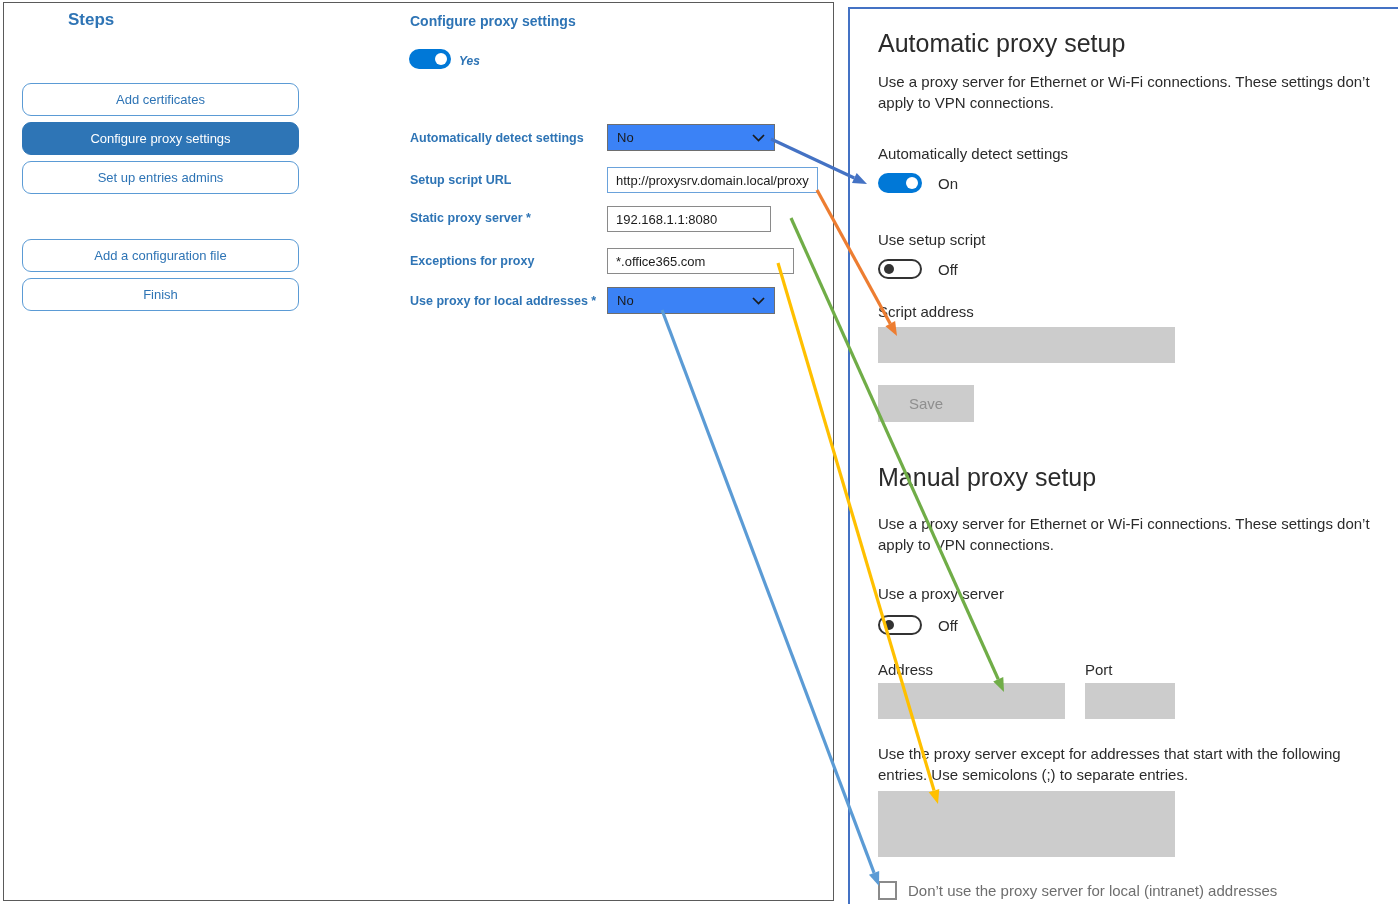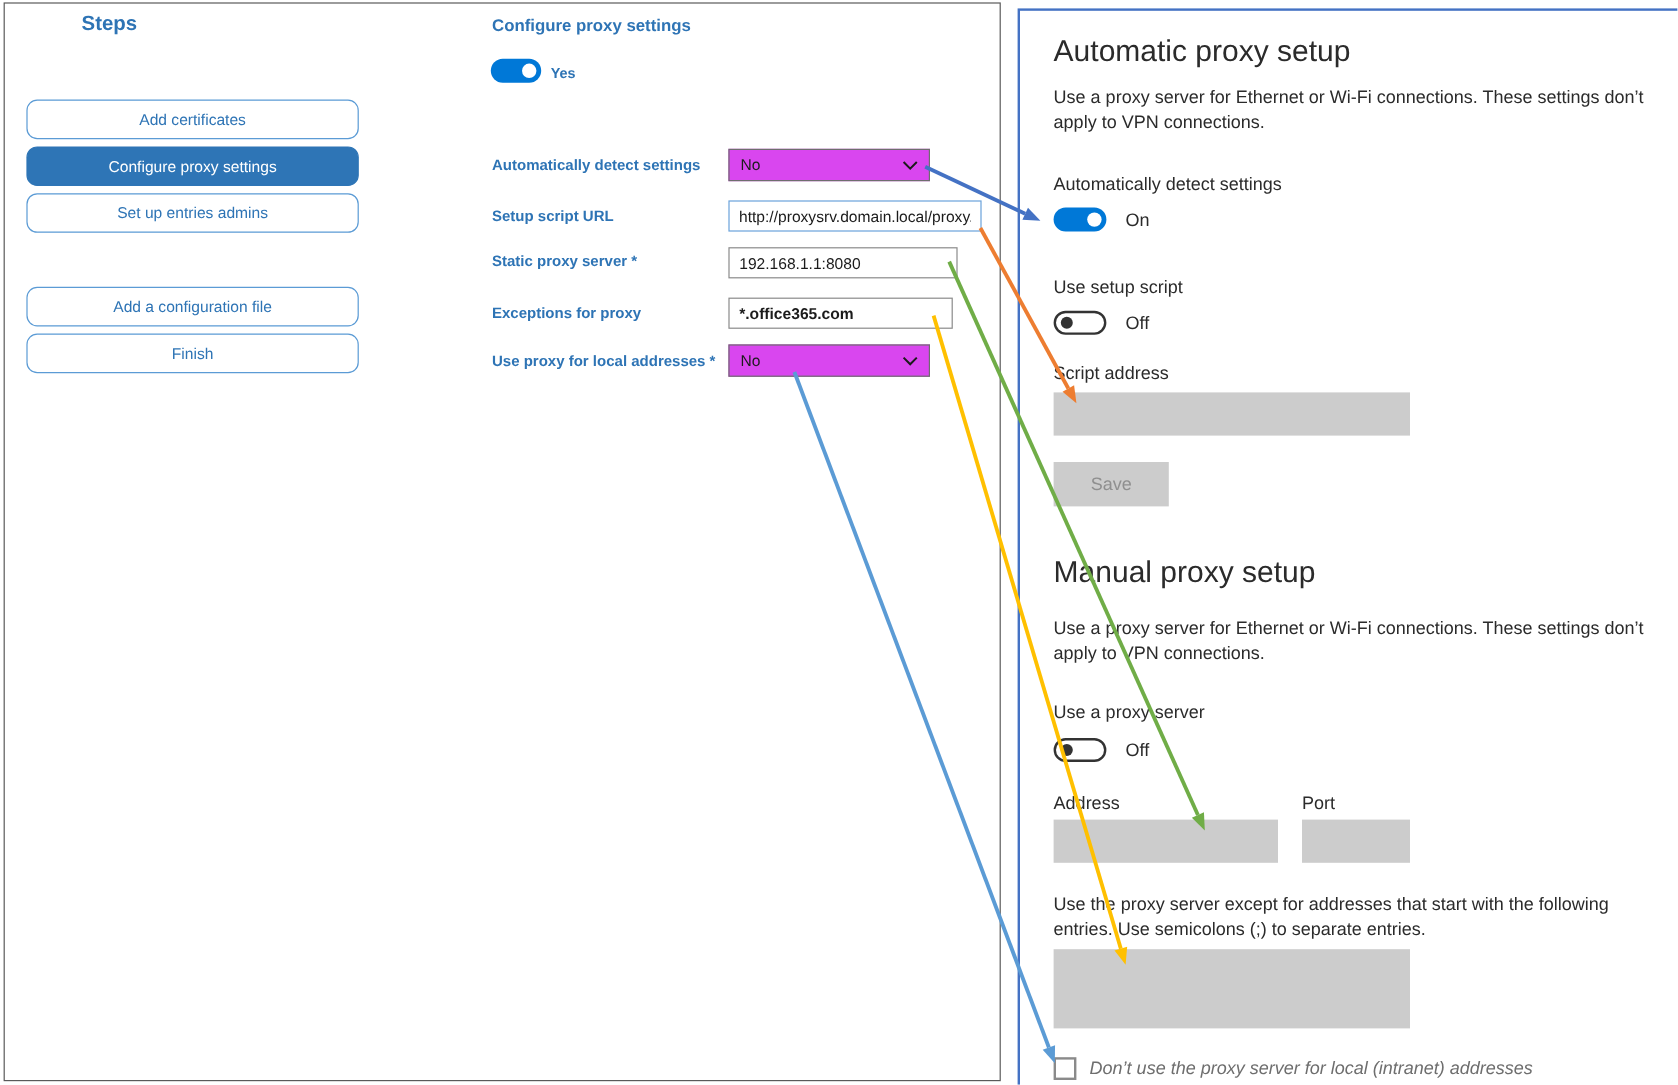--- a/index.html
+++ b/index.html
@@ -31,25 +31,25 @@
     position:absolute;left:410px;top:13px;font-size:14px;font-weight:700;color:#2E74B5;
   }
   .toggle{position:relative;border-radius:11px;}
   .toggle .knob{position:absolute;border-radius:50%;}
   .toggle.on{background:#0078D7;}
   .toggle.on .knob{background:#fff;right:4px;top:4px;width:12px;height:12px;}
   .toggle.off{background:#fff;border:2px solid #333;}
   .toggle.off .knob{background:#333;left:4px;top:3px;width:10px;height:10px;}
   .yes-toggle{position:absolute;left:409px;top:49px;width:42px;height:20px;cursor:pointer;}
   .yes-toggle .knob{width:12px;height:12px;right:4px;top:4px;}
-  .yes-label{position:absolute;left:459px;top:54px;font-size:12px;font-weight:700;color:#2E74B5;}
+  .yes-label{position:absolute;left:459px;top:54px;font-size:12px;font-weight:700;color:#2E74B5;font-style:italic;}
   .f-label{position:absolute;left:410px;font-size:12.5px;font-weight:700;color:#2E74B5;}
   .f-select{
     position:absolute;left:607px;width:168px;box-sizing:border-box;height:27px;
-    border:1px solid #6e6e6e;background:#d946ef;display:flex;align-items:center;
+    border:1px solid #6e6e6e;background:#3b82f6;display:flex;align-items:center;
     justify-content:space-between;padding:0 9px;font-size:13px;color:#1b1b1b;cursor:pointer;
   }
   .f-input{
     position:absolute;left:607px;box-sizing:border-box;height:26px;
     border:1px solid #8a8a8a;background:#fff;font-size:13px;color:#1b1b1b;
     padding:0 8px;font-family:"Liberation Sans",sans-serif;
   }
   .f-input.focused{border:1px solid #6AA2DB;}
   
   .settings-panel{
@@ -61,21 +61,21 @@
   .sp-label{position:absolute;left:28px;font-size:15px;color:#2b2b2b;}
   .sp-toggle-row{position:absolute;left:28px;display:flex;align-items:center;gap:16px;}
   .sp-toggle-row .t-on{width:44px;height:20px;cursor:pointer;}
   .sp-toggle-row .t-off{width:40px;height:16px;cursor:pointer;}
   .t-state{font-size:15px;color:#2b2b2b;}
   .gray-field{position:absolute;background:#cccccc;border:none;}
   .save-btn{
     position:absolute;left:28px;width:96px;height:37px;background:#cccccc;color:#8f8f8f;
     font-size:15px;display:flex;align-items:center;justify-content:center;cursor:default;
   }
-  .cb-row{position:absolute;left:28px;display:flex;align-items:center;gap:11px;font-style:italic;}
+  .cb-row{position:absolute;left:28px;display:flex;align-items:center;gap:11px;}
   .cb-box{width:19px;height:19px;border:2px solid #8a8a8a;background:#fff;box-sizing:border-box;cursor:pointer;}
   .cb-label{font-size:15px;color:#6e6e6e;}
   
   .arrows{position:absolute;left:0;top:0;pointer-events:none;z-index:50;}
   .chev{flex:0 0 auto;}
 </style>
 </head>
 <body>
 
 <div class="canvas">
@@ -111,24 +111,24 @@
     <span>No</span>
     <svg class="chev" width="13" height="8" viewBox="0 0 13 8">
         <path d="M1 1 L6.5 6.5 L12 1" fill="none" stroke="#1b1b1b" stroke-width="1.7"></path>
       </svg>
   </div>
 
   <div class="f-label" style="top:173px">Setup script URL</div>
   <input class="f-input focused" style="top: 167px; width: 211px;" value="http://proxysrv.domain.local/proxy.pa">
 
   <div class="f-label" style="top:211px">Static proxy server *</div>
-  <input class="f-input" style="top: 206px; width: 191px;" value="192.168.1.1:8080">
+  <input class="f-input" style="top: 206px; width: 164px;" value="192.168.1.1:8080">
 
   <div class="f-label" style="top:254px">Exceptions for proxy</div>
-  <input class="f-input" style="top: 248px; width: 187px; font-weight: bold;" value="*.office365.com">
+  <input class="f-input" style="top: 248px; width: 187px;" value="*.office365.com">
 
   <div class="f-label" style="top:294px">Use proxy for local addresses *</div>
   <div class="f-select" style="top:287px;height:27px">
     <span>No</span>
     <svg class="chev" width="13" height="8" viewBox="0 0 13 8">
         <path d="M1 1 L6.5 6.5 L12 1" fill="none" stroke="#1b1b1b" stroke-width="1.7"></path>
       </svg>
   </div>
 
   <div class="settings-panel">

